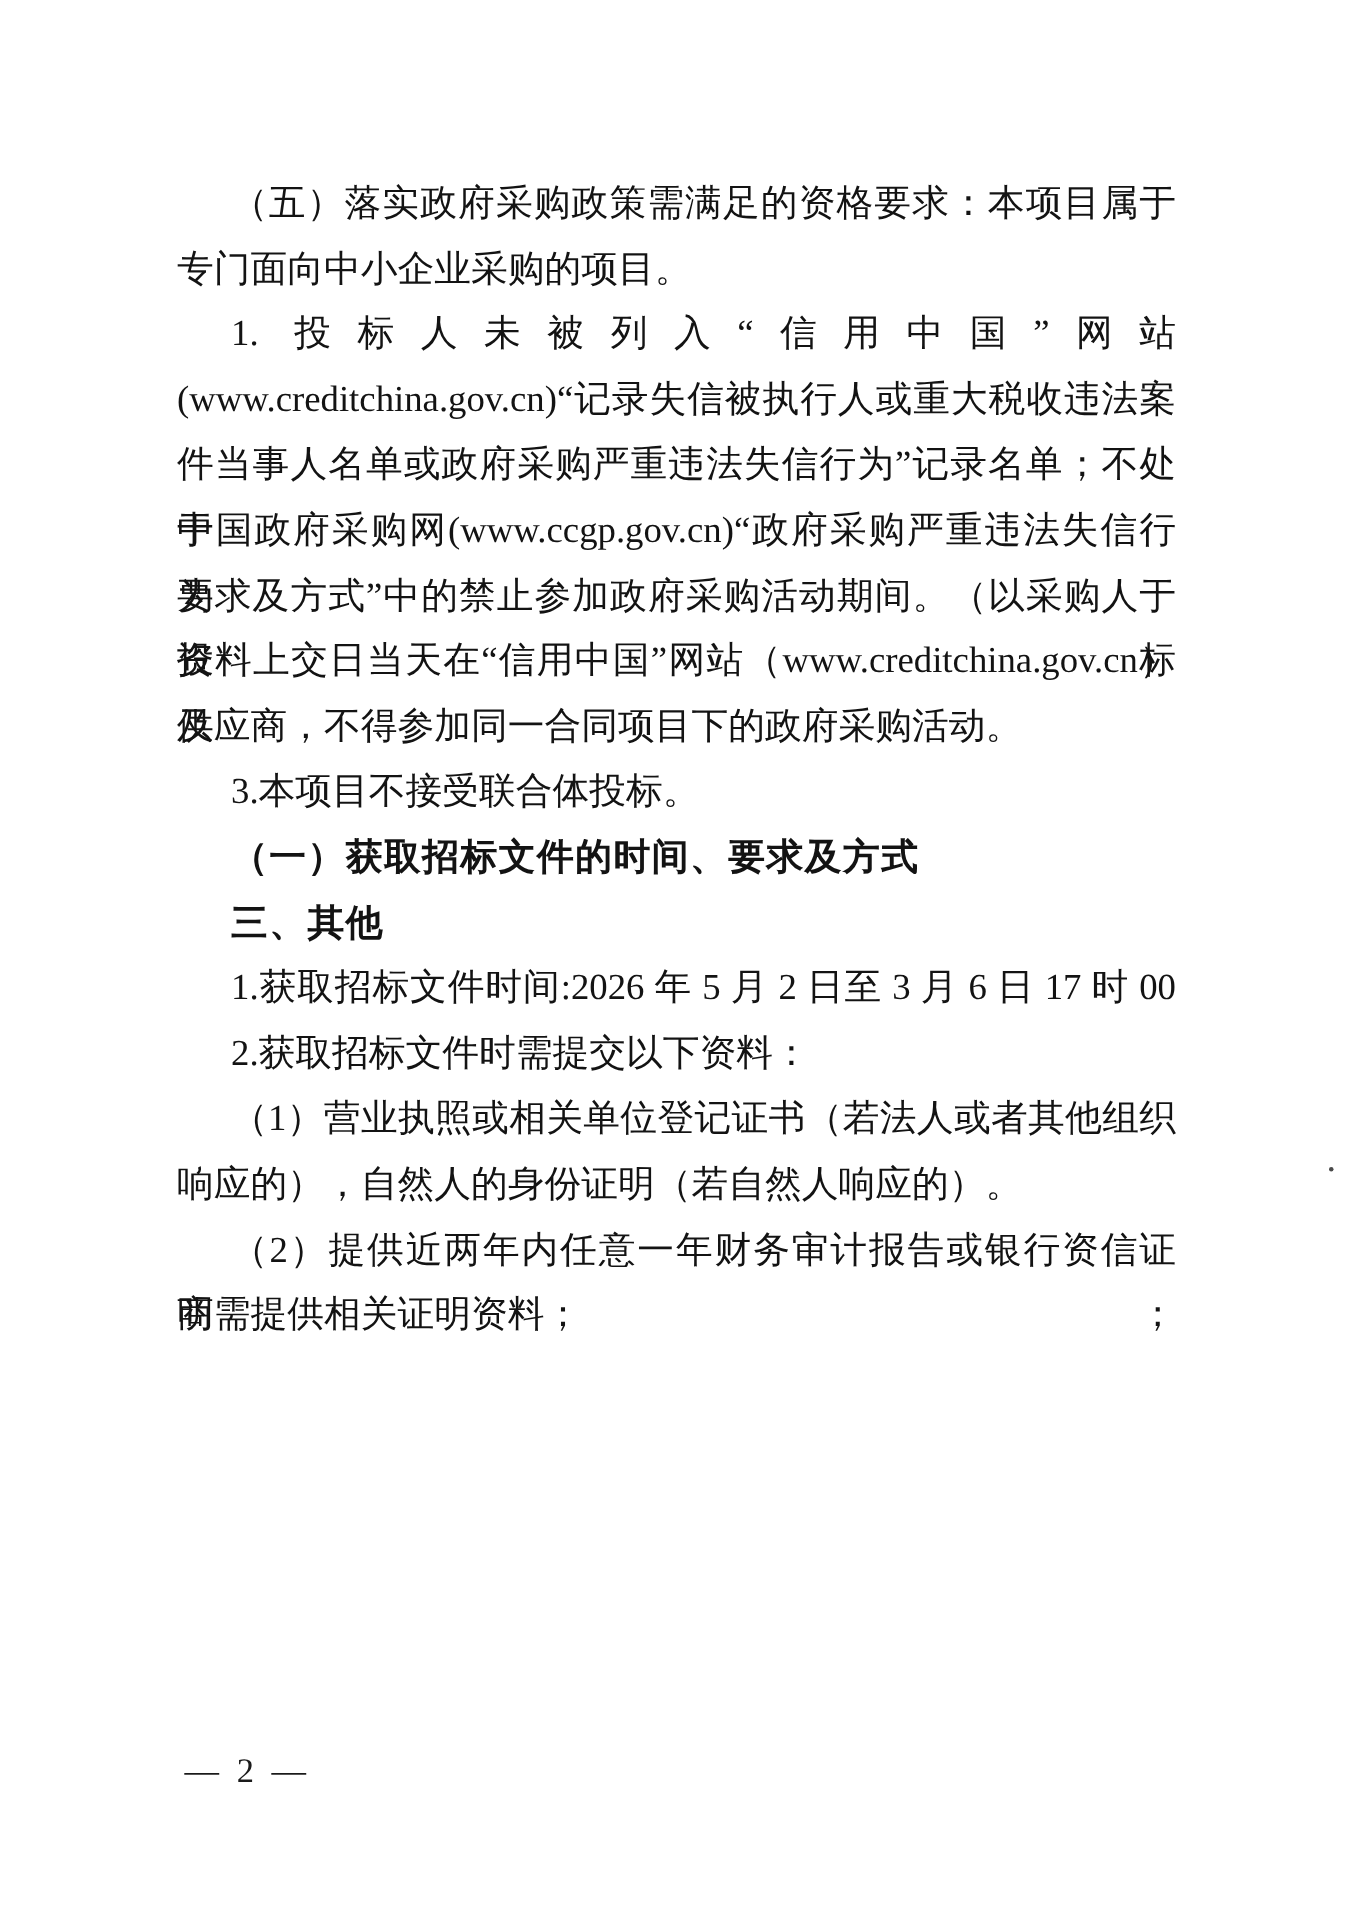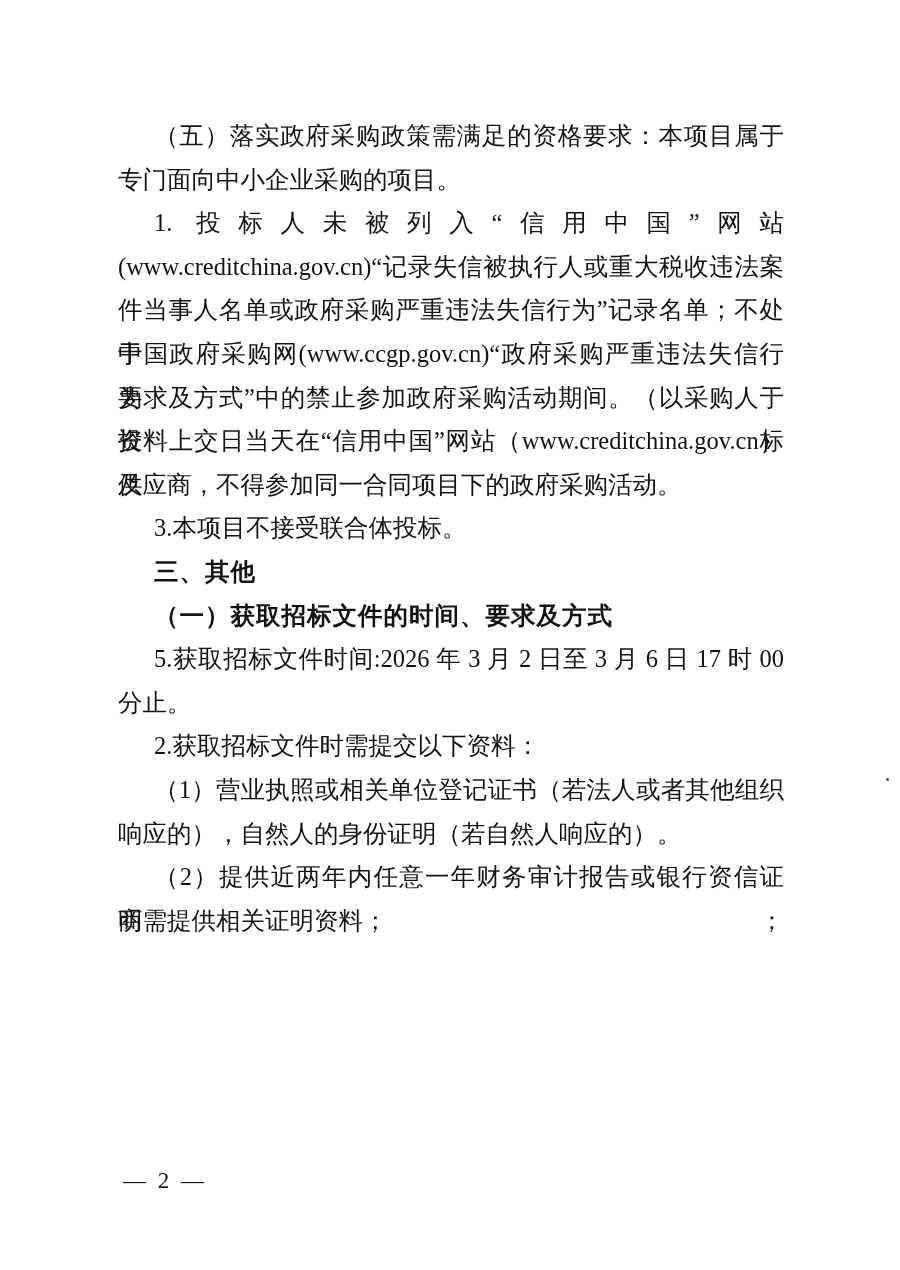--- a/index.html
+++ b/index.html
@@ -75,24 +75,23 @@
       <div class="line indent stretch">（五）落实政府采购政策需满足的资格要求：本项目属于</div>
       <div class="line">专门面向中小企业采购的项目。</div>
       <div class="line indent stretch">1. 投标人未被列入“信用中国”网站</div>
       <div class="line stretch">(www.creditchina.gov.cn)“记录失信被执行人或重大税收违法案</div>
       <div class="line stretch">件当事人名单或政府采购严重违法失信行为”记录名单；不处于</div>
       <div class="line stretch">中国政府采购网(www.ccgp.gov.cn)“政府采购严重违法失信行为</div>
       <div class="line stretch">要求及方式”中的禁止参加政府采购活动期间。（以采购人于投标</div>
       <div class="line stretch">资料上交日当天在“信用中国”网站（www.creditchina.gov.cn）及</div>
       <div class="line">供应商，不得参加同一合同项目下的政府采购活动。</div>
       <div class="line indent">3.本项目不接受联合体投标。</div>
+      <div class="line indent bold">（一）获取招标文件的时间、要求及方式</div>
       <div class="line indent bold">三、其他</div>
-      <div class="line indent bold">（一）获取招标文件的时间、要求及方式</div>
-      <div class="line indent stretch">5.获取招标文件时间:2026 年 3 月 2 日至 3 月 6 日 17 时 00</div>
-      <div class="line">分止。</div>
+      <div class="line indent stretch">1.获取招标文件时间:2026 年 5 月 2 日至 3 月 6 日 17 时 00</div>
       <div class="line indent">2.获取招标文件时需提交以下资料：</div>
       <div class="line indent stretch">（1）营业执照或相关单位登记证书（若法人或者其他组织</div>
       <div class="line">响应的），自然人的身份证明（若自然人响应的）。</div>
       <div class="line indent stretch">（2）提供近两年内任意一年财务审计报告或银行资信证明；</div>
       <div class="line">商需提供相关证明资料；</div>
     </div>
   <div class="pagenum">— 2 —</div>
   <div class="speck"></div>
 </div>
 

